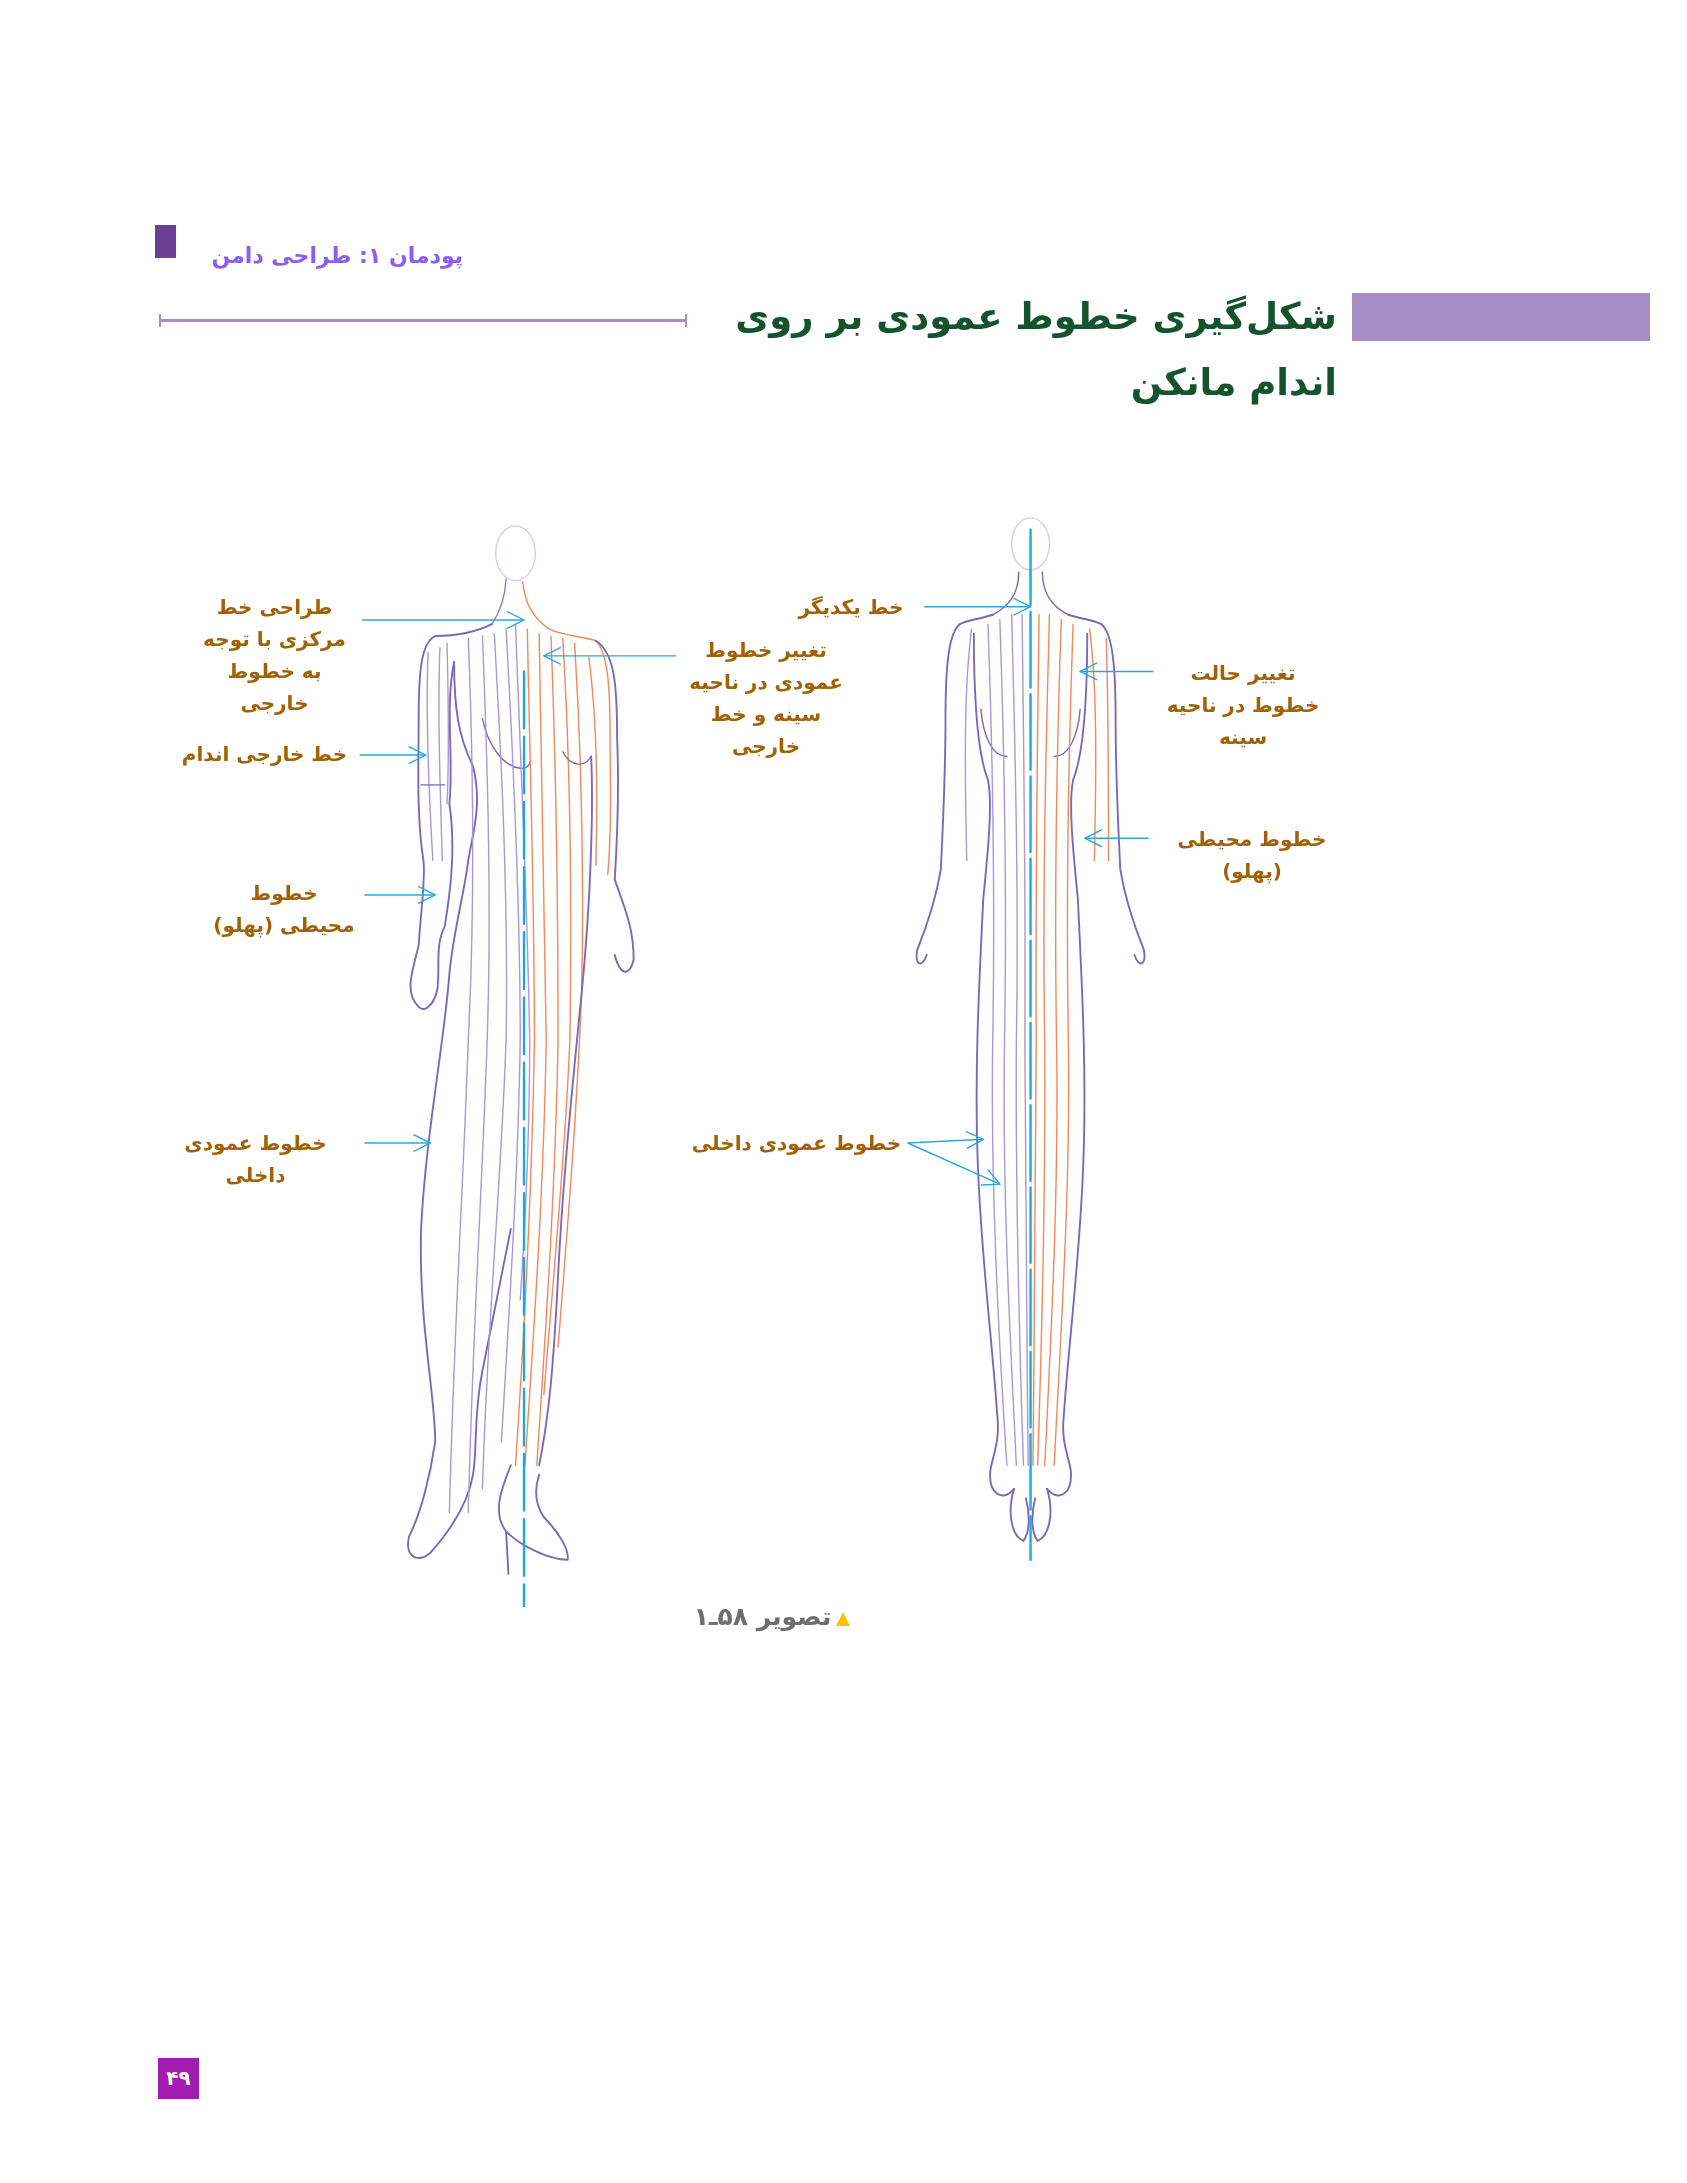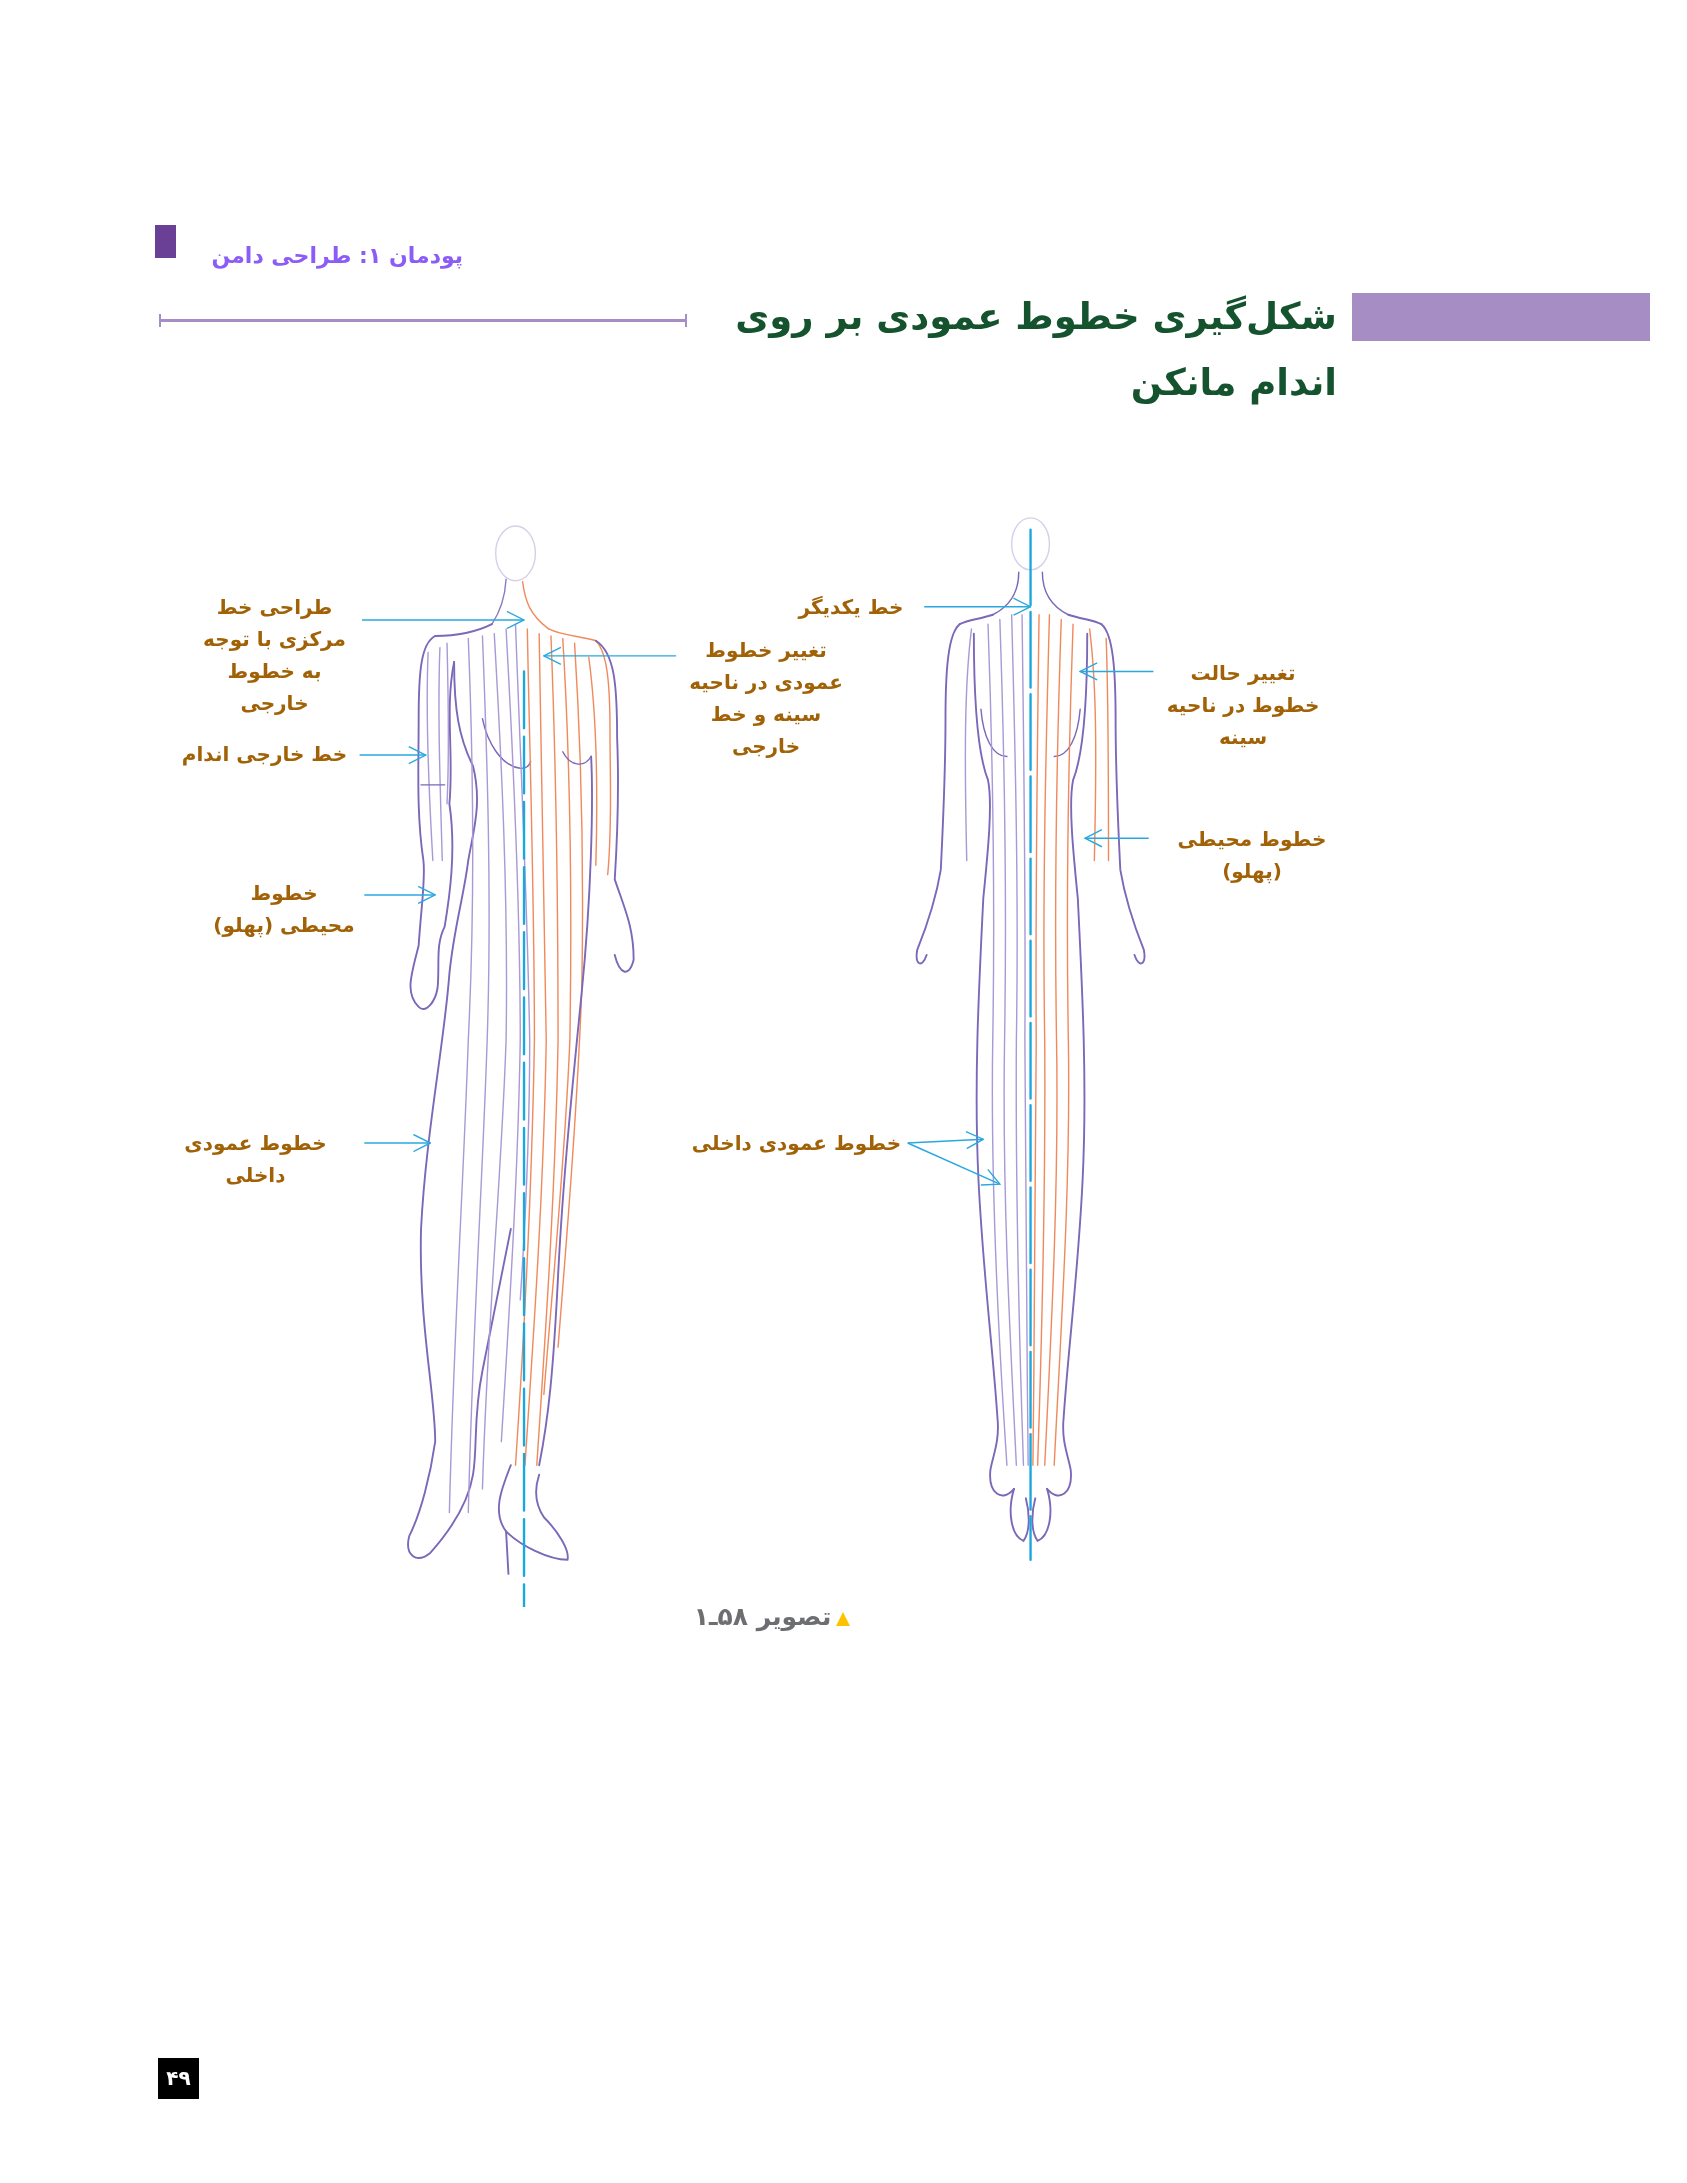--- a/index.html
+++ b/index.html
@@ -16,21 +16,21 @@
   
   .figure{left:142px;top:473px;width:1229px;height:1134px;}
   .callout{font-size:20px;font-weight:bold;color:#a16207;text-align:center;line-height:32px;direction:rtl;}
   .caption{left:652px;top:1600px;width:198px;height:33px;font-size:25px;font-weight:bold;color:#6d6e71;direction:rtl;text-align:right;line-height:33px;}
   .caption-tri{display:inline-block;width:0;height:0;border-left:7.6px solid transparent;border-right:7.6px solid transparent;border-bottom:14px solid #fdc300;margin-left:4.7px;vertical-align:-0.9px;}
   
   .body-text{left:150px;top:1689px;width:1196px;font-size:27px;color:#231f20;direction:rtl;text-align:justify;text-align-last:right;line-height:45px;}
   .bullet-sq{display:inline-block;width:12.3px;height:19px;background:#8e72b5;margin-left:5.7px;vertical-align:-1.9px;}
   .para{margin:0;}
   
-  .page-num{left:158px;top:2058px;width:41px;height:41px;background:#000000;color:#ffffff;font-size:20px;font-weight:bold;text-align:center;line-height:41px;}
+  .page-num{left:158px;top:2058px;width:41px;height:41px;background:#a21caf;color:#ffffff;font-size:20px;font-weight:bold;text-align:center;line-height:41px;}
 </style>
 </head>
 <body>
 
 <div class="abs chapter-square"></div>
 <div class="abs chapter-label rtl">پودمان ۱: طراحی دامن</div>
 
 <div class="abs title-rule"></div>
 <div class="abs title-rule-cap" style="left:159px"></div>
 <div class="abs title-rule-cap" style="left:685px"></div>

